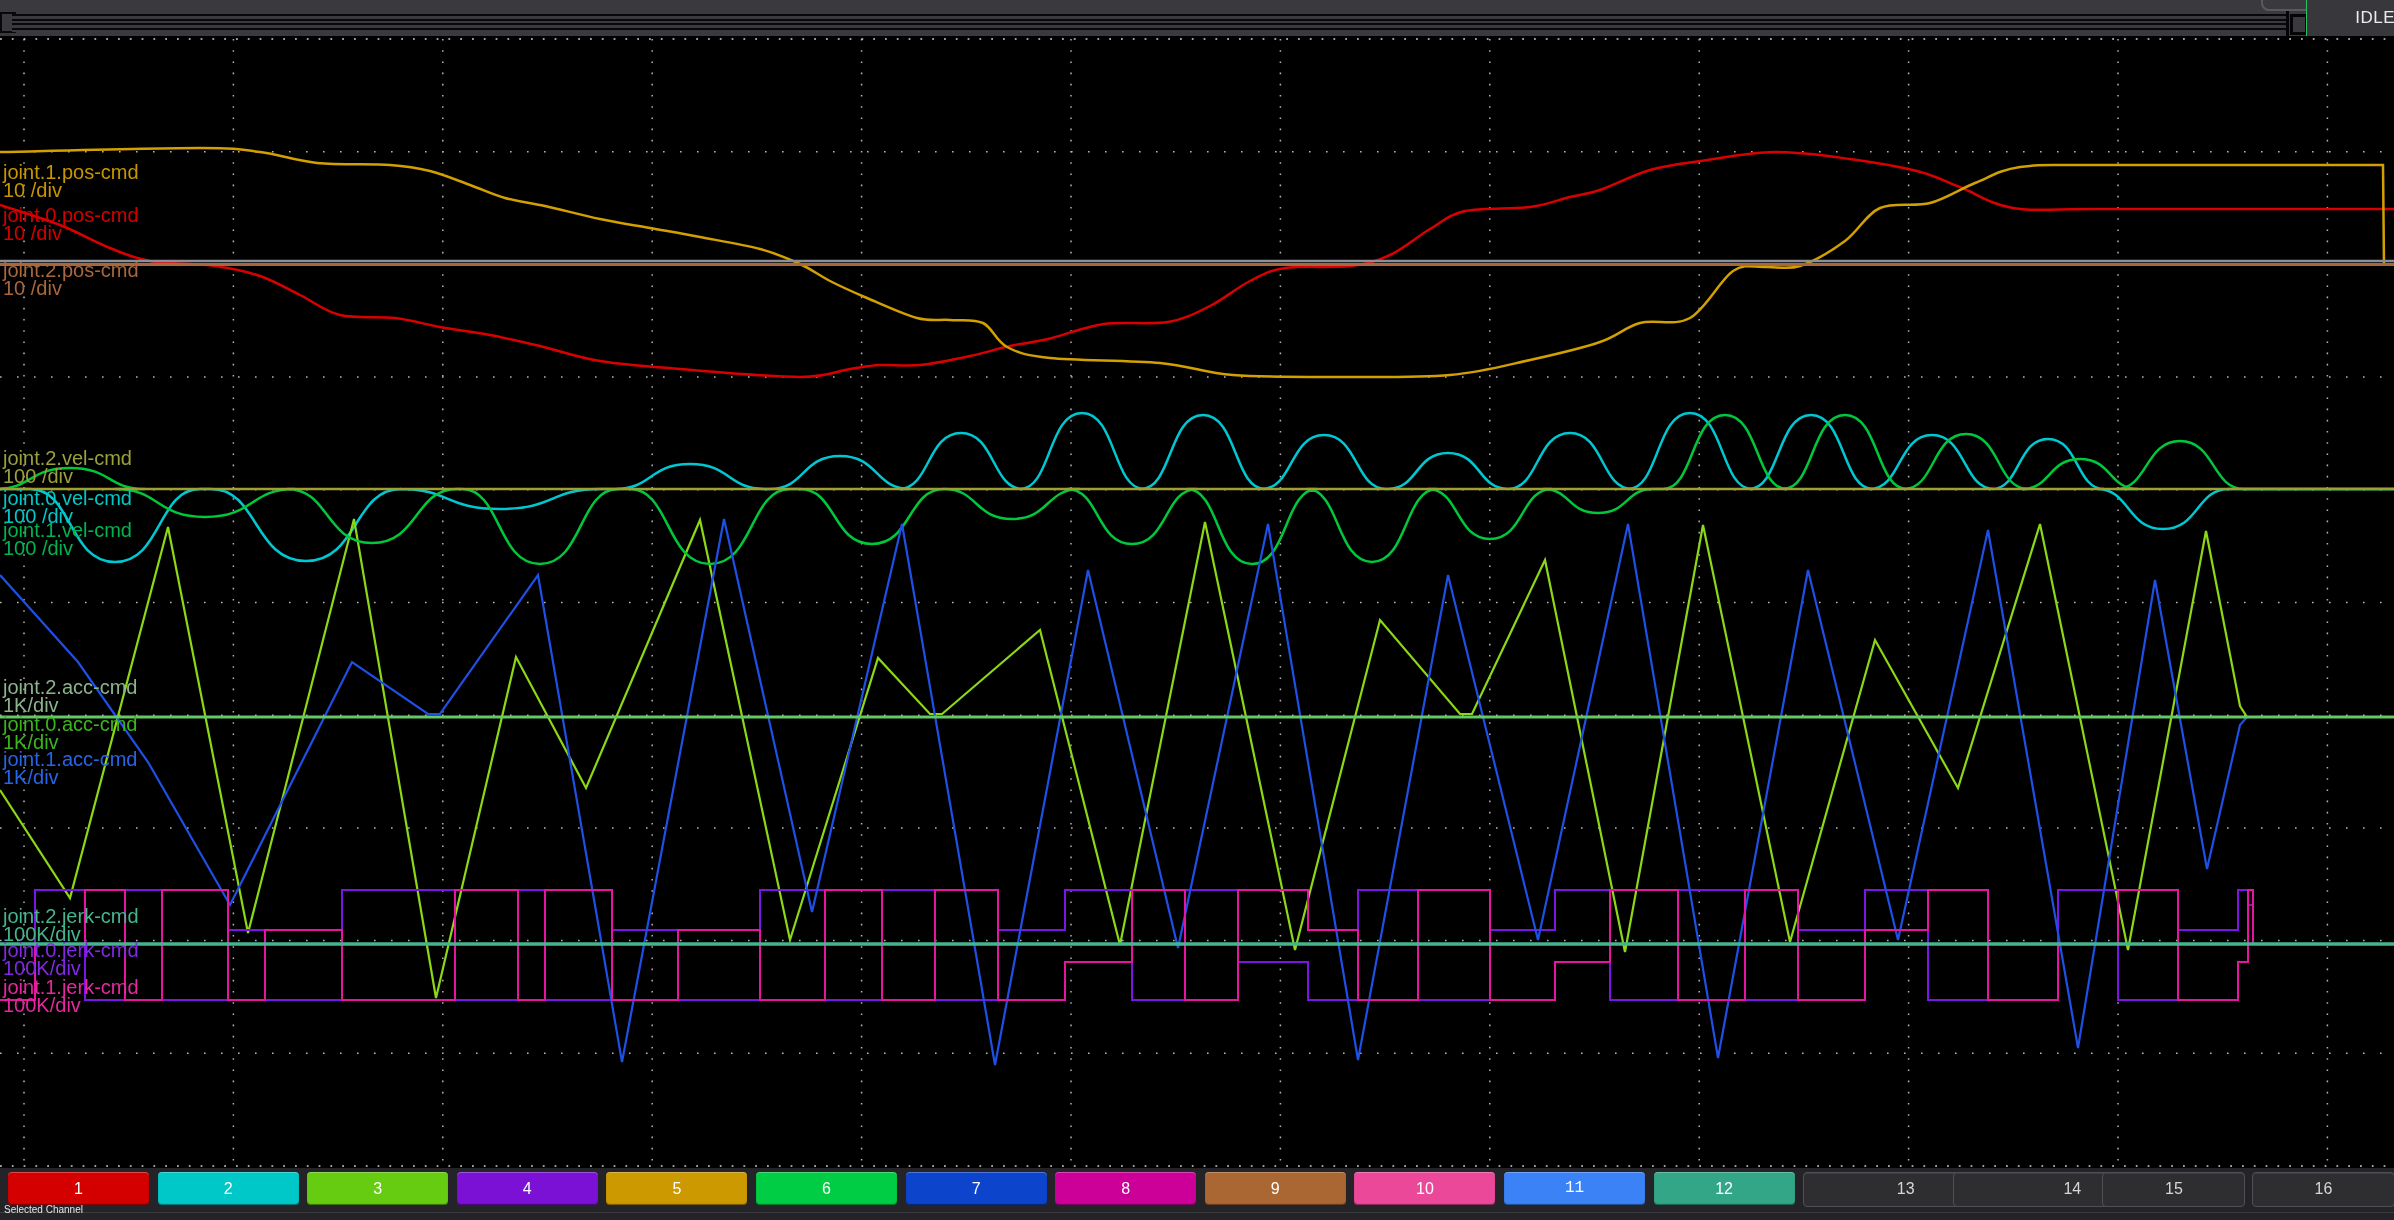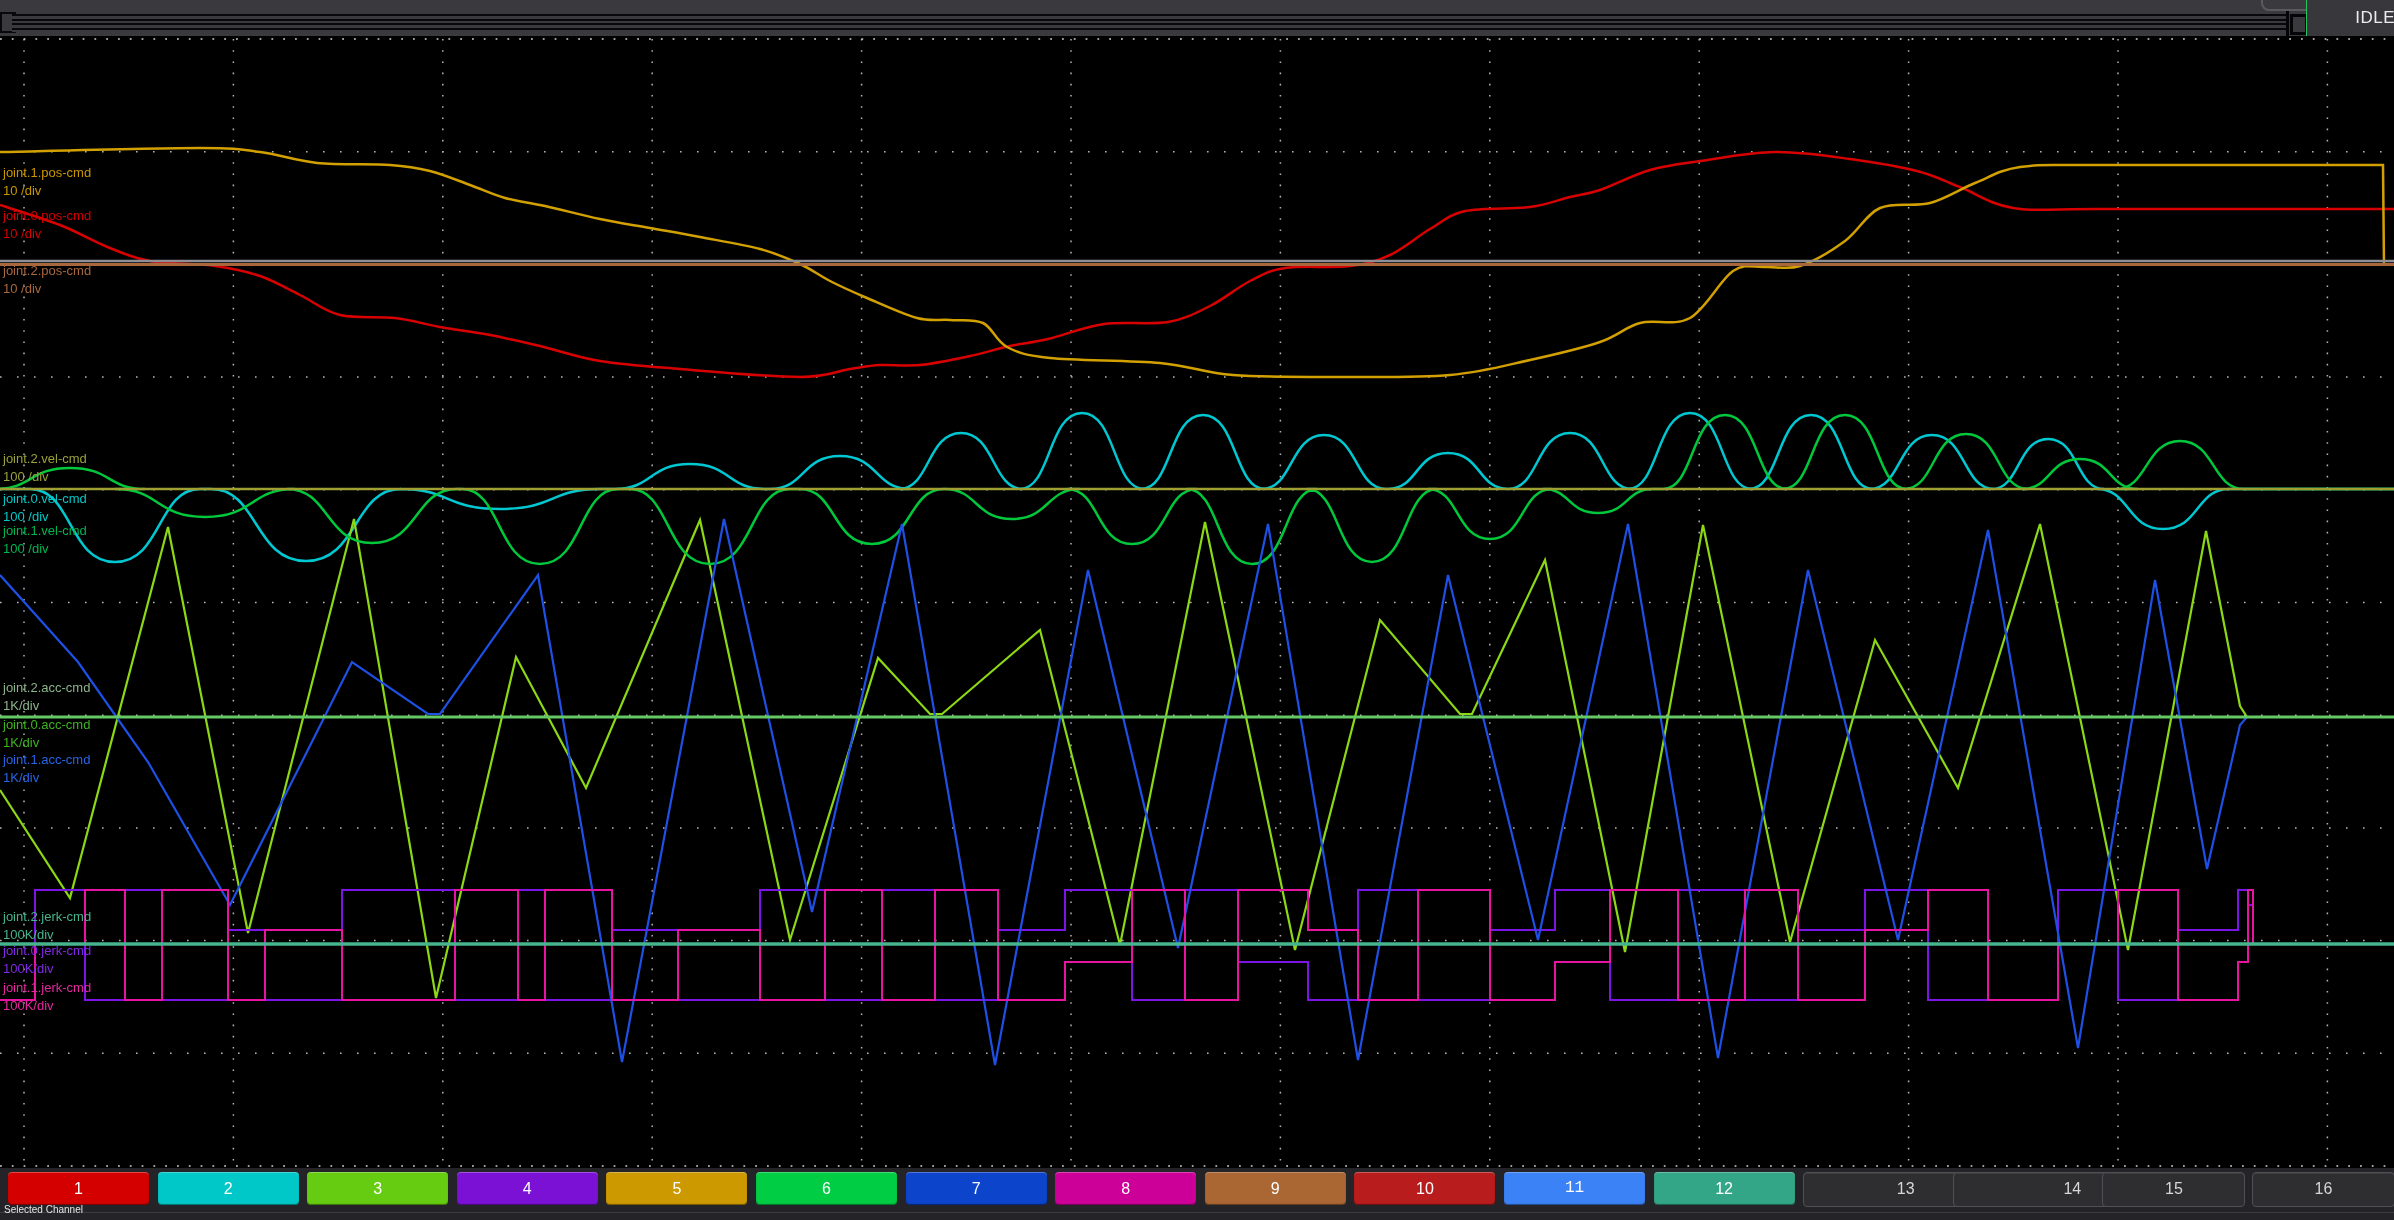--- a/index.html
+++ b/index.html
@@ -15,21 +15,21 @@
   #scroll-leftcap{position:absolute;left:0;top:12px;width:12px;height:17px;border:2px solid #08080a;background:#3a3a3e;}
   #scroll-handle-line{position:absolute;left:2286px;top:9px;width:3px;height:27px;background:#050507;}
   #scroll-handle-box{position:absolute;left:2290px;top:14px;width:12px;height:15px;border:3px solid #050507;background:#3a3a3e;}
   #status-box{position:absolute;left:2306px;top:0;width:88px;height:36px;background:#38383c;
     border-left:1px solid #22c55e;color:#ececec;font-size:17px;line-height:36px;text-align:right;letter-spacing:.5px;}
   #corner-widget{position:absolute;left:2261px;top:-18px;width:220px;height:25px;
     border:2px solid #59595e;border-radius:8px;background:transparent;}
   
   #scope{position:absolute;left:0;top:36px;width:2394px;height:1132px;background:#000;overflow:hidden;}
   #scope svg{position:absolute;left:0;top:0;}
-  .chlabel{position:absolute;left:3px;font-size:13px;line-height:17.5px;white-space:nowrap;pointer-events:none;}
+  .chlabel{position:absolute;left:3px;font-size:20px;line-height:17.5px;white-space:nowrap;pointer-events:none;}
   
   #bottombar{position:absolute;left:0;top:1168px;width:2394px;height:52px;background:#242428;}
   .chbtn{position:absolute;top:4px;width:141px;height:33px;border-radius:4px;text-align:center;
     font-size:16px;line-height:33px;color:#fff;cursor:pointer;
     box-shadow:inset 0 1px 0 rgba(255,255,255,.28), inset 0 -1px 1px rgba(0,0,0,.45);}
   .chbtn.inactive{background:#2e2e31;border:1px solid #505054;color:#d6d6d6;line-height:31px;
     box-shadow:inset 0 1px 0 rgba(255,255,255,.08);}
   #bottom-divider{position:absolute;left:0;top:44px;width:2394px;height:1px;background:#3c3c40;}
   #selected-channel{position:absolute;left:4px;top:36px;font-size:10px;color:#e4e4e4;}
 </style>
@@ -141,20 +141,20 @@
   <div id="selected-channel">Selected Channel</div>
 <div class="chbtn" style="left: 8px; background: rgb(212, 0, 0);">1</div>
     <div class="chbtn" style="left: 157.6px; background: rgb(0, 200, 200);">2</div>
     <div class="chbtn" style="left: 307.2px; background: rgb(102, 204, 17);">3</div>
     <div class="chbtn" style="left: 456.8px; background: rgb(122, 17, 212);">4</div>
     <div class="chbtn" style="left: 606.4px; background: rgb(204, 153, 0);">5</div>
     <div class="chbtn" style="left: 756px; background: rgb(0, 204, 68);">6</div>
     <div class="chbtn" style="left: 905.6px; background: rgb(13, 68, 204);">7</div>
     <div class="chbtn" style="left: 1055.2px; background: rgb(204, 0, 153);">8</div>
     <div class="chbtn" style="left: 1204.8px; background: rgb(170, 102, 51);">9</div>
-    <div class="chbtn" style="left: 1354.4px; background: #b91c1c;">10</div>
+    <div class="chbtn" style="left: 1354.4px; background: #ec4899;">10</div>
     <div class="chbtn" style="left: 1504px; background: #3b82f6; font-family: Liberation Mono, monospace;">11</div>
     <div class="chbtn" style="left: 1653.6px; background: rgb(51, 166, 135);">12</div>
     <div class="chbtn inactive" style="left: 1803.2px; padding-left: 31px;">13</div>
     <div class="chbtn inactive" style="left: 1952.8px; padding-left: 48px;">14</div>
     <div class="chbtn inactive" style="left: 2102.4px;">15</div>
     <div class="chbtn inactive" style="left: 2252px;">16</div>
   </div>
 
 </body></html>

